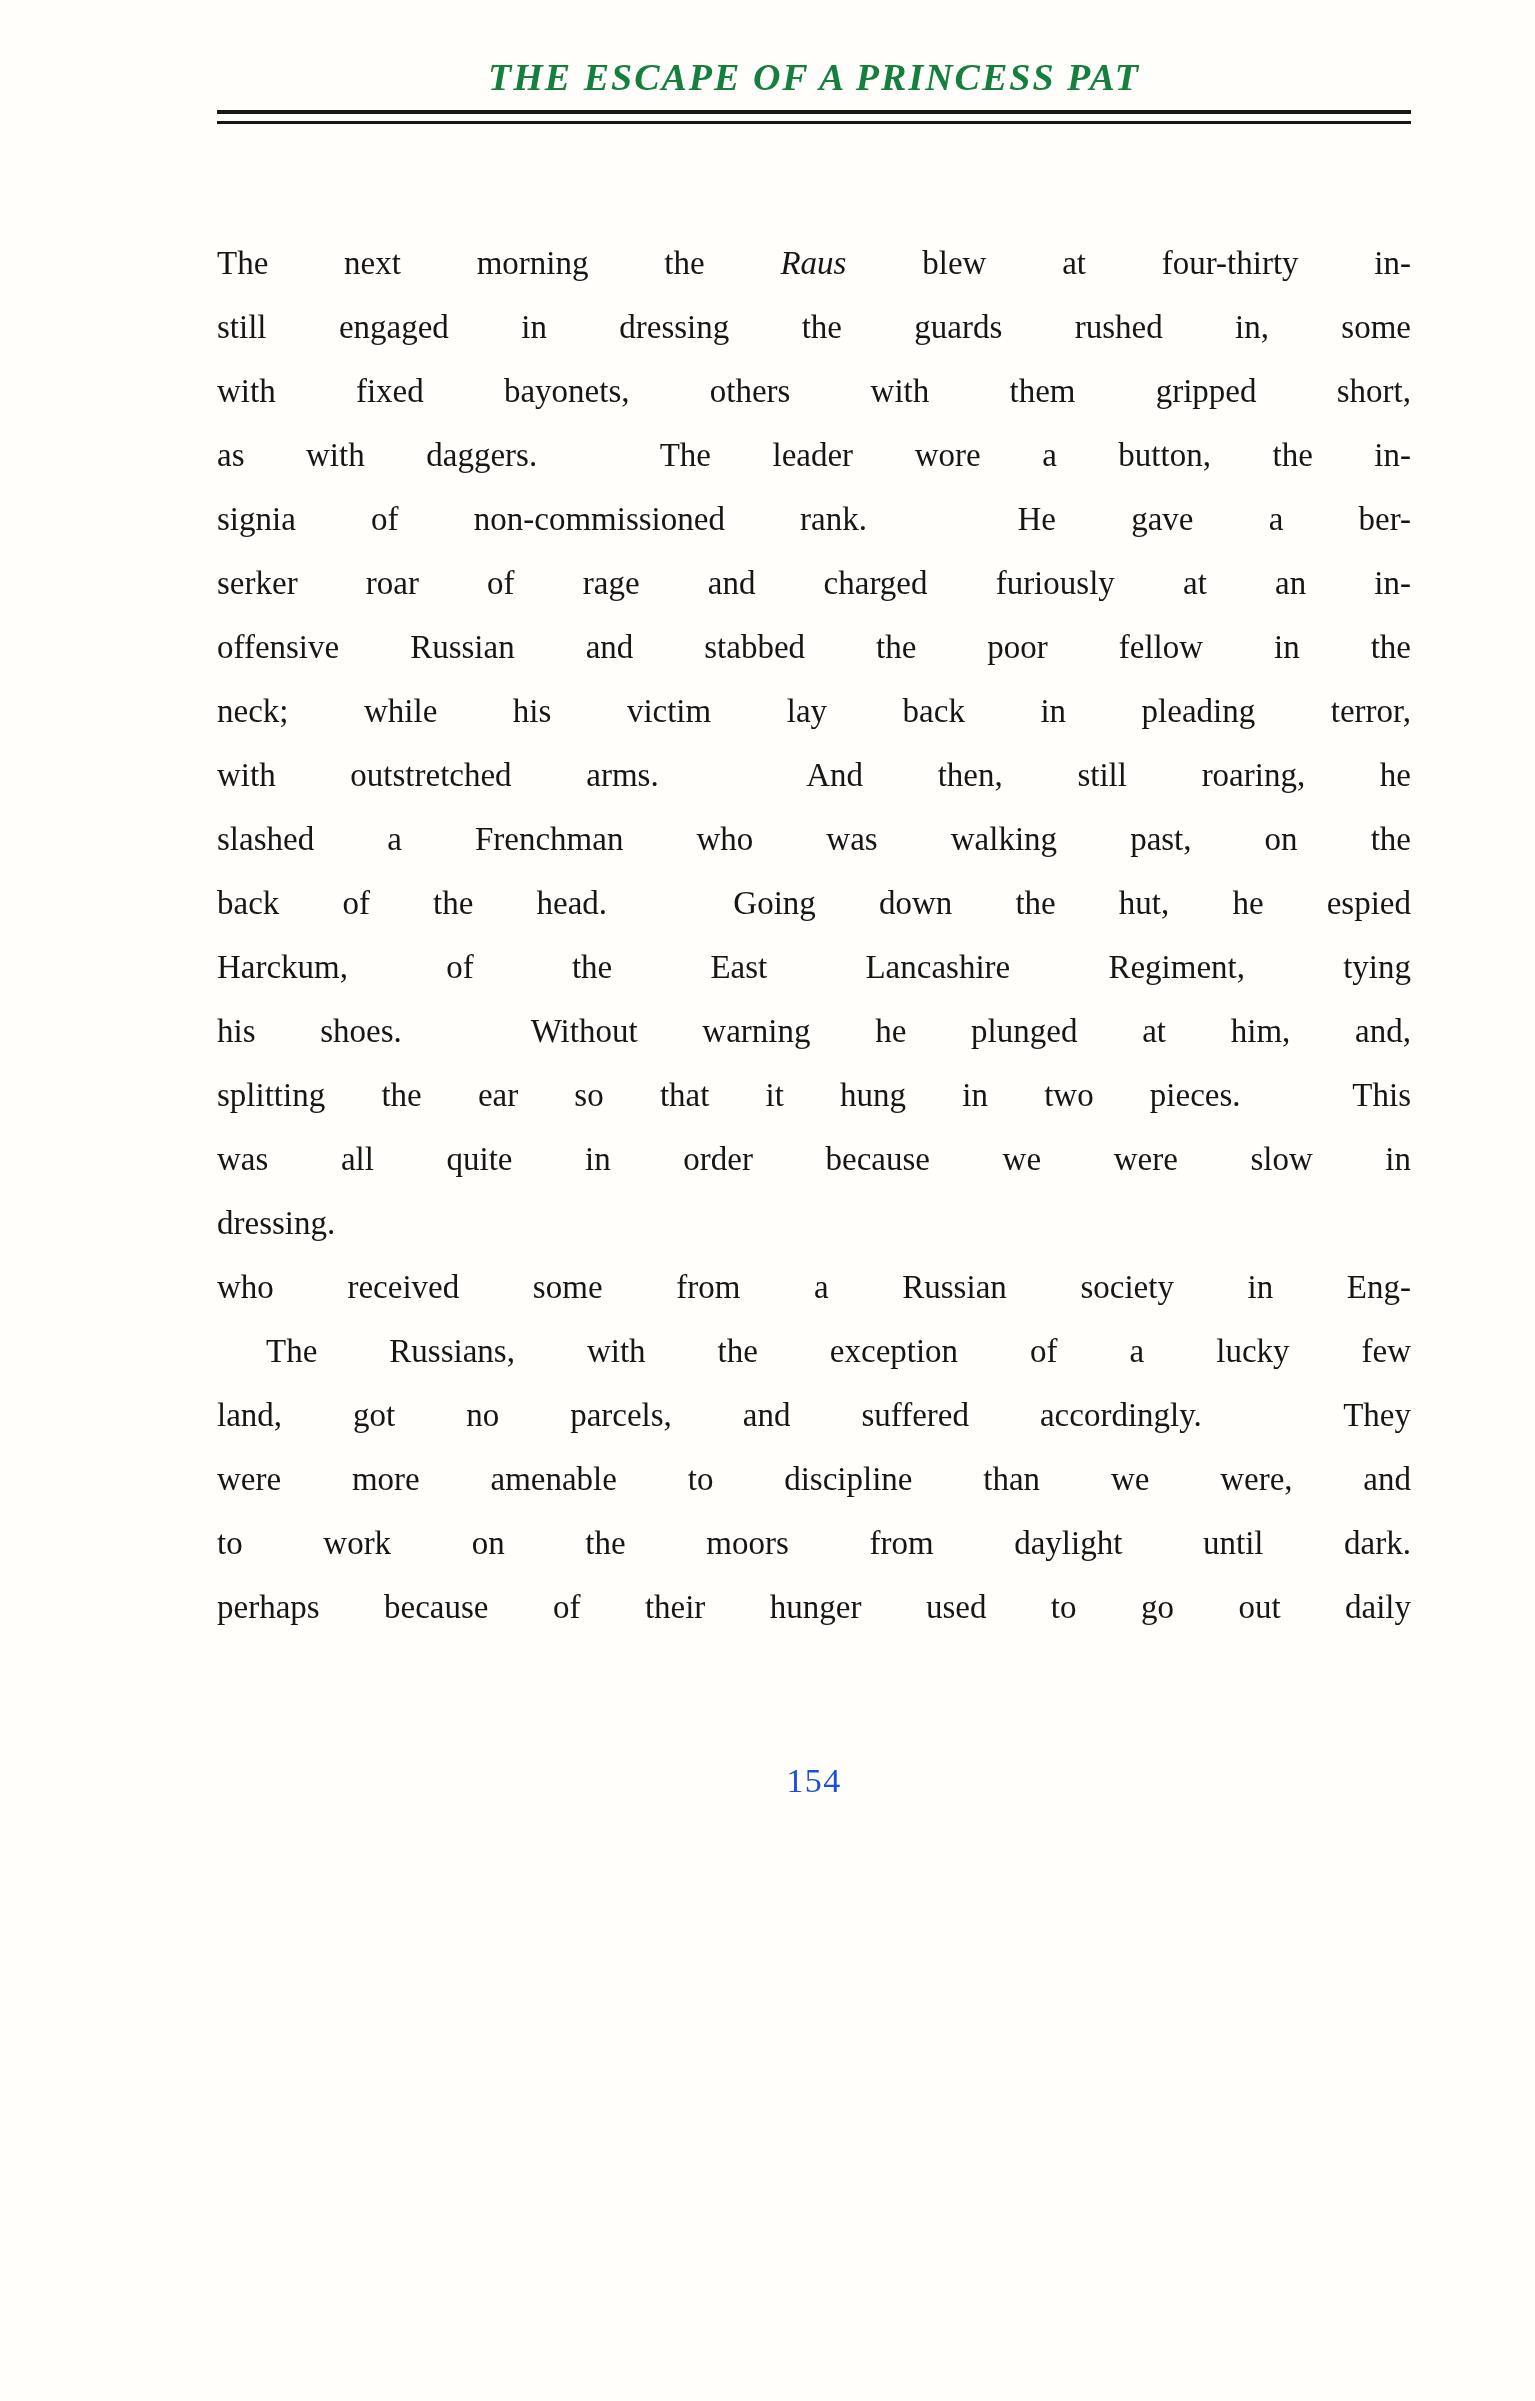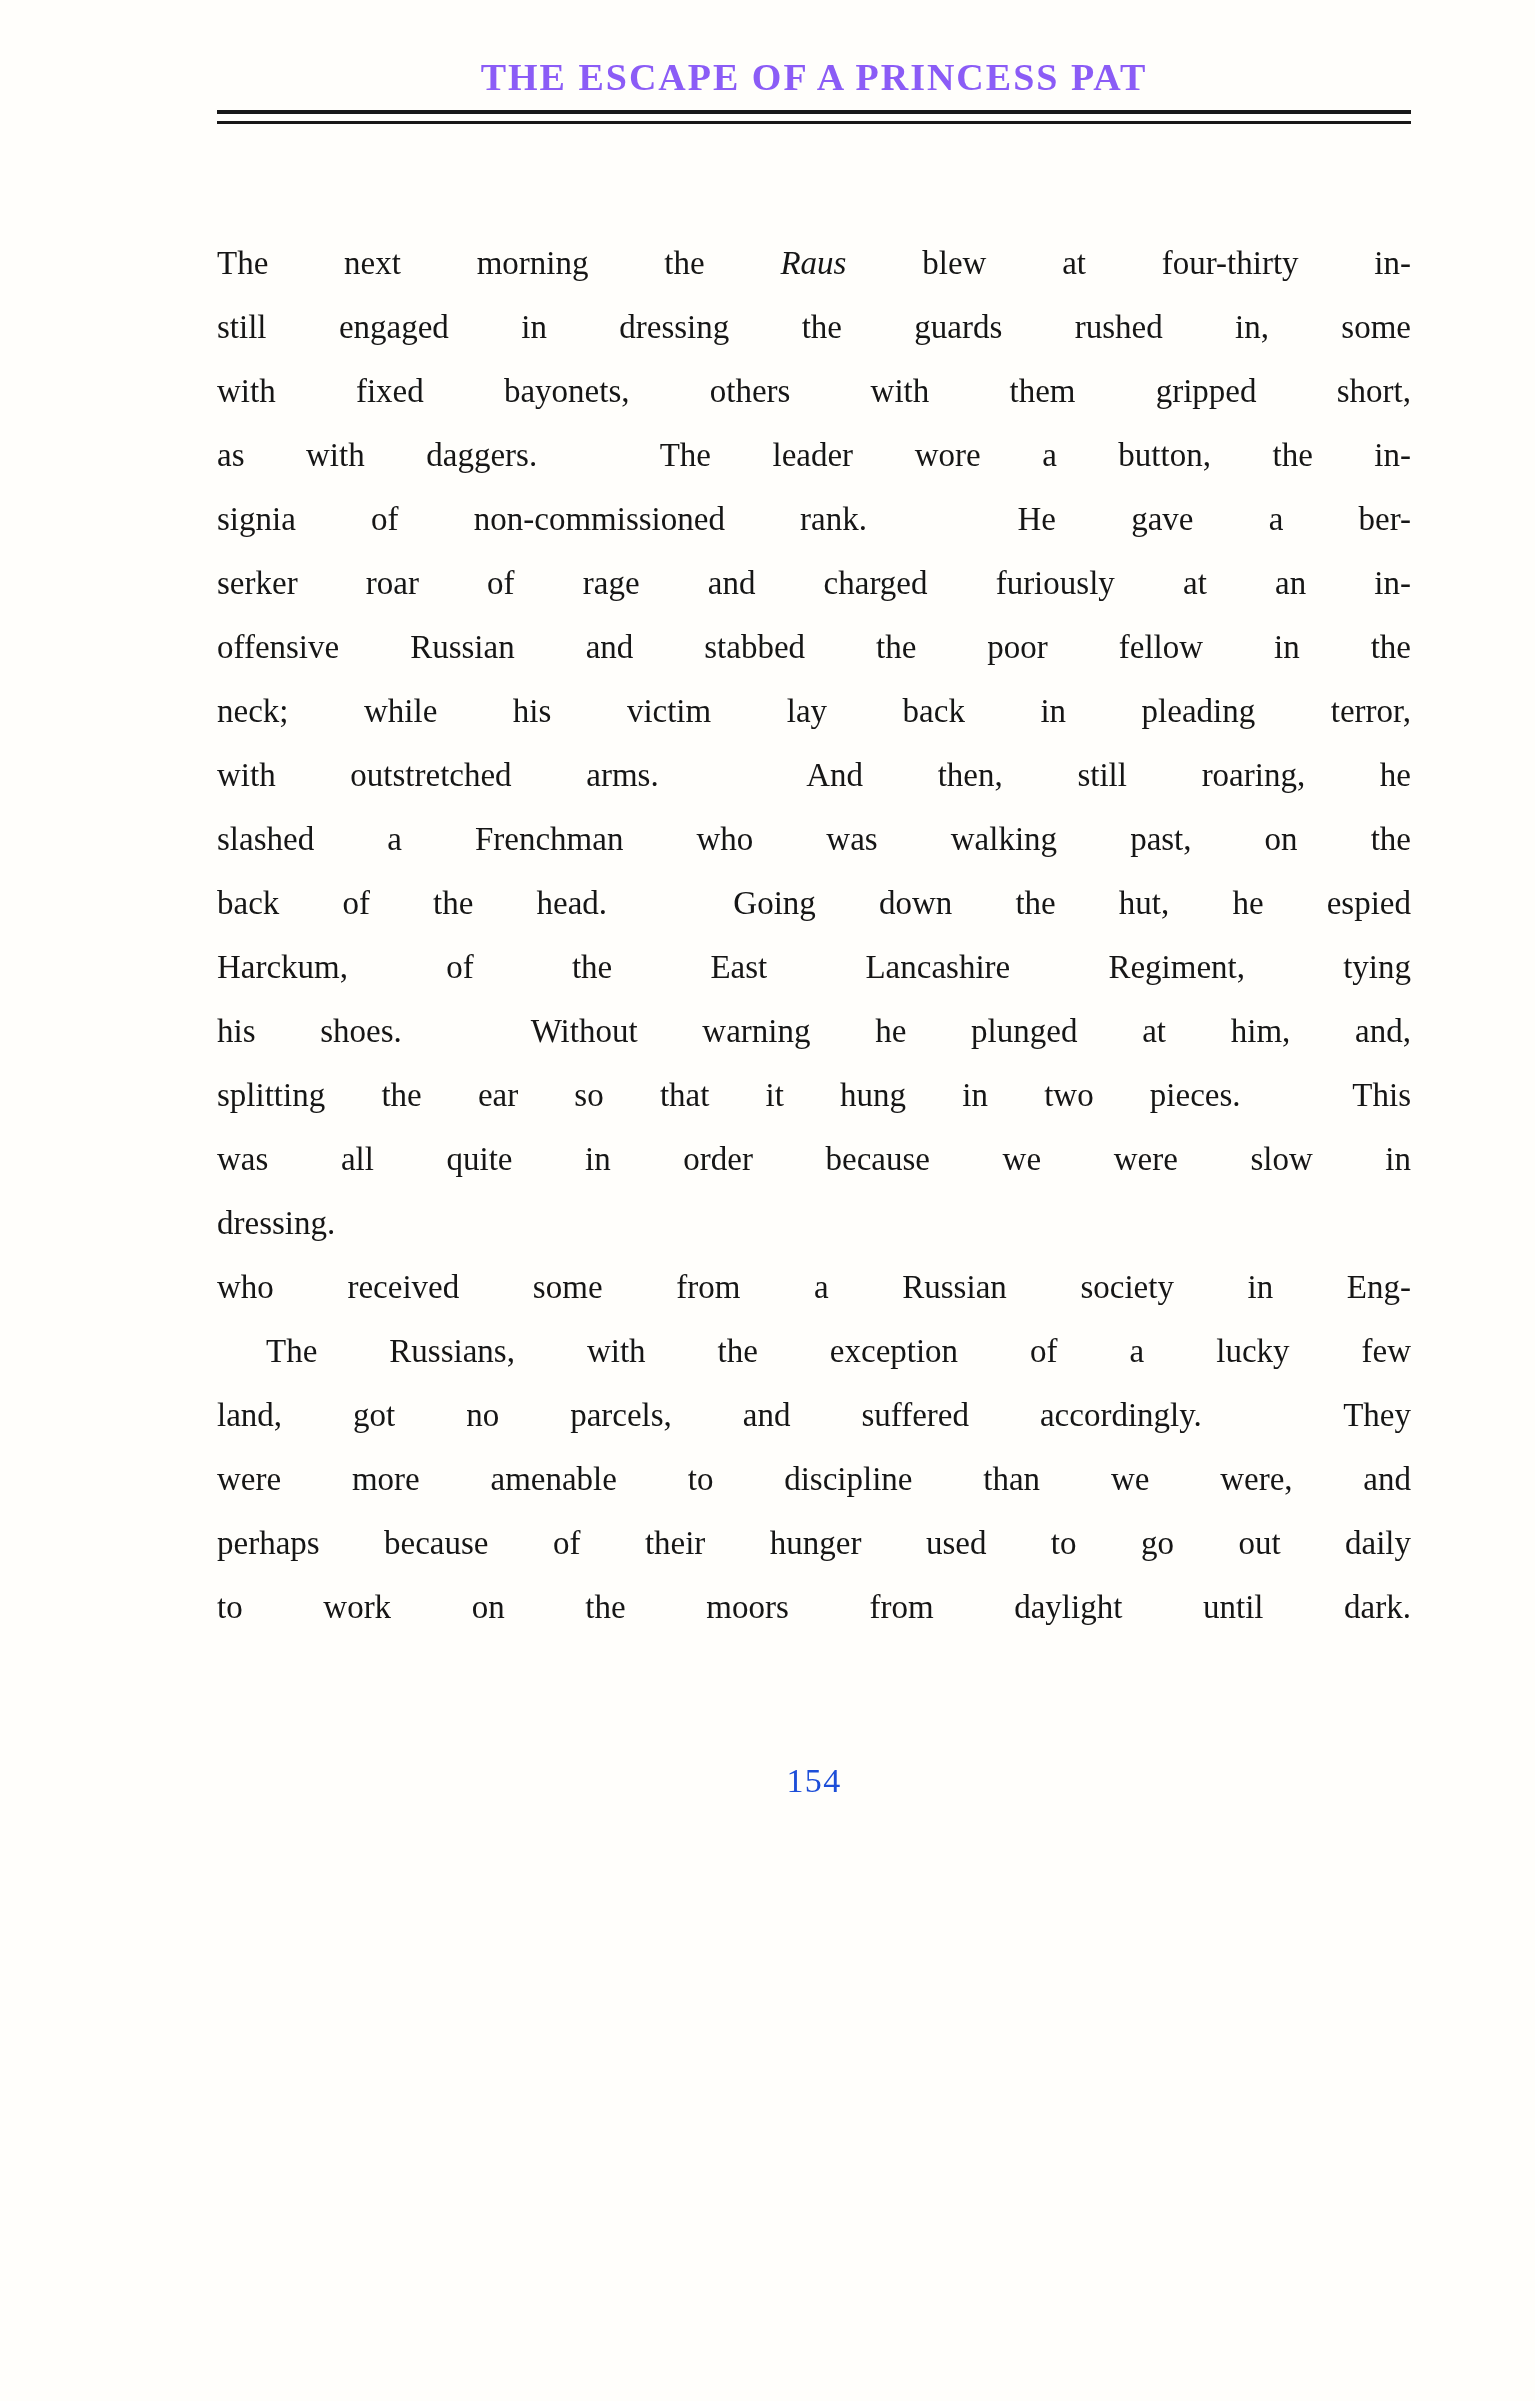--- a/index.html
+++ b/index.html
@@ -26,21 +26,22 @@
     top: 57px;
     width: 1194px;
     text-align: center;
   }
   .running-head h1 {
     margin: 0;
     font-size: 38px;
     font-weight: bold;
     letter-spacing: 2px;
     line-height: 1.1;
-    color: #8b5cf6;
+    color: #15803d;
+    font-style: italic;
   }
   .double-rule {
     margin-top: 11px;
     height: 7.5px;
     border-top: 4.8px solid #181818;
     border-bottom: 3.4px solid #181818;
   }
   .body-text {
     position: absolute;
     left: 217px;
@@ -104,20 +105,20 @@
         <div class="line">his shoes.&nbsp; Without warning he plunged at him, and,</div>
         <div class="line">splitting the ear so that it hung in two pieces.&nbsp; This</div>
         <div class="line">was all quite in order because we were slow in</div>
         <div class="line lastline">dressing.</div>
       </div>
       <div class="paragraph">
         <div class="line">who received some from a Russian society in Eng-</div>
         <div class="line indent">The Russians, with the exception of a lucky few</div>
         <div class="line">land, got no parcels, and suffered accordingly.&nbsp; They</div>
         <div class="line">were more amenable to discipline than we were, and</div>
+        <div class="line">to work on the moors from daylight until dark.</div>
         <div class="line">perhaps because of their hunger used to go out daily</div>
-        <div class="line">to work on the moors from daylight until dark.</div>
       </div>
     </main>
 
   <div class="folio">154</div>
 </div>
 
 
 </body></html>

